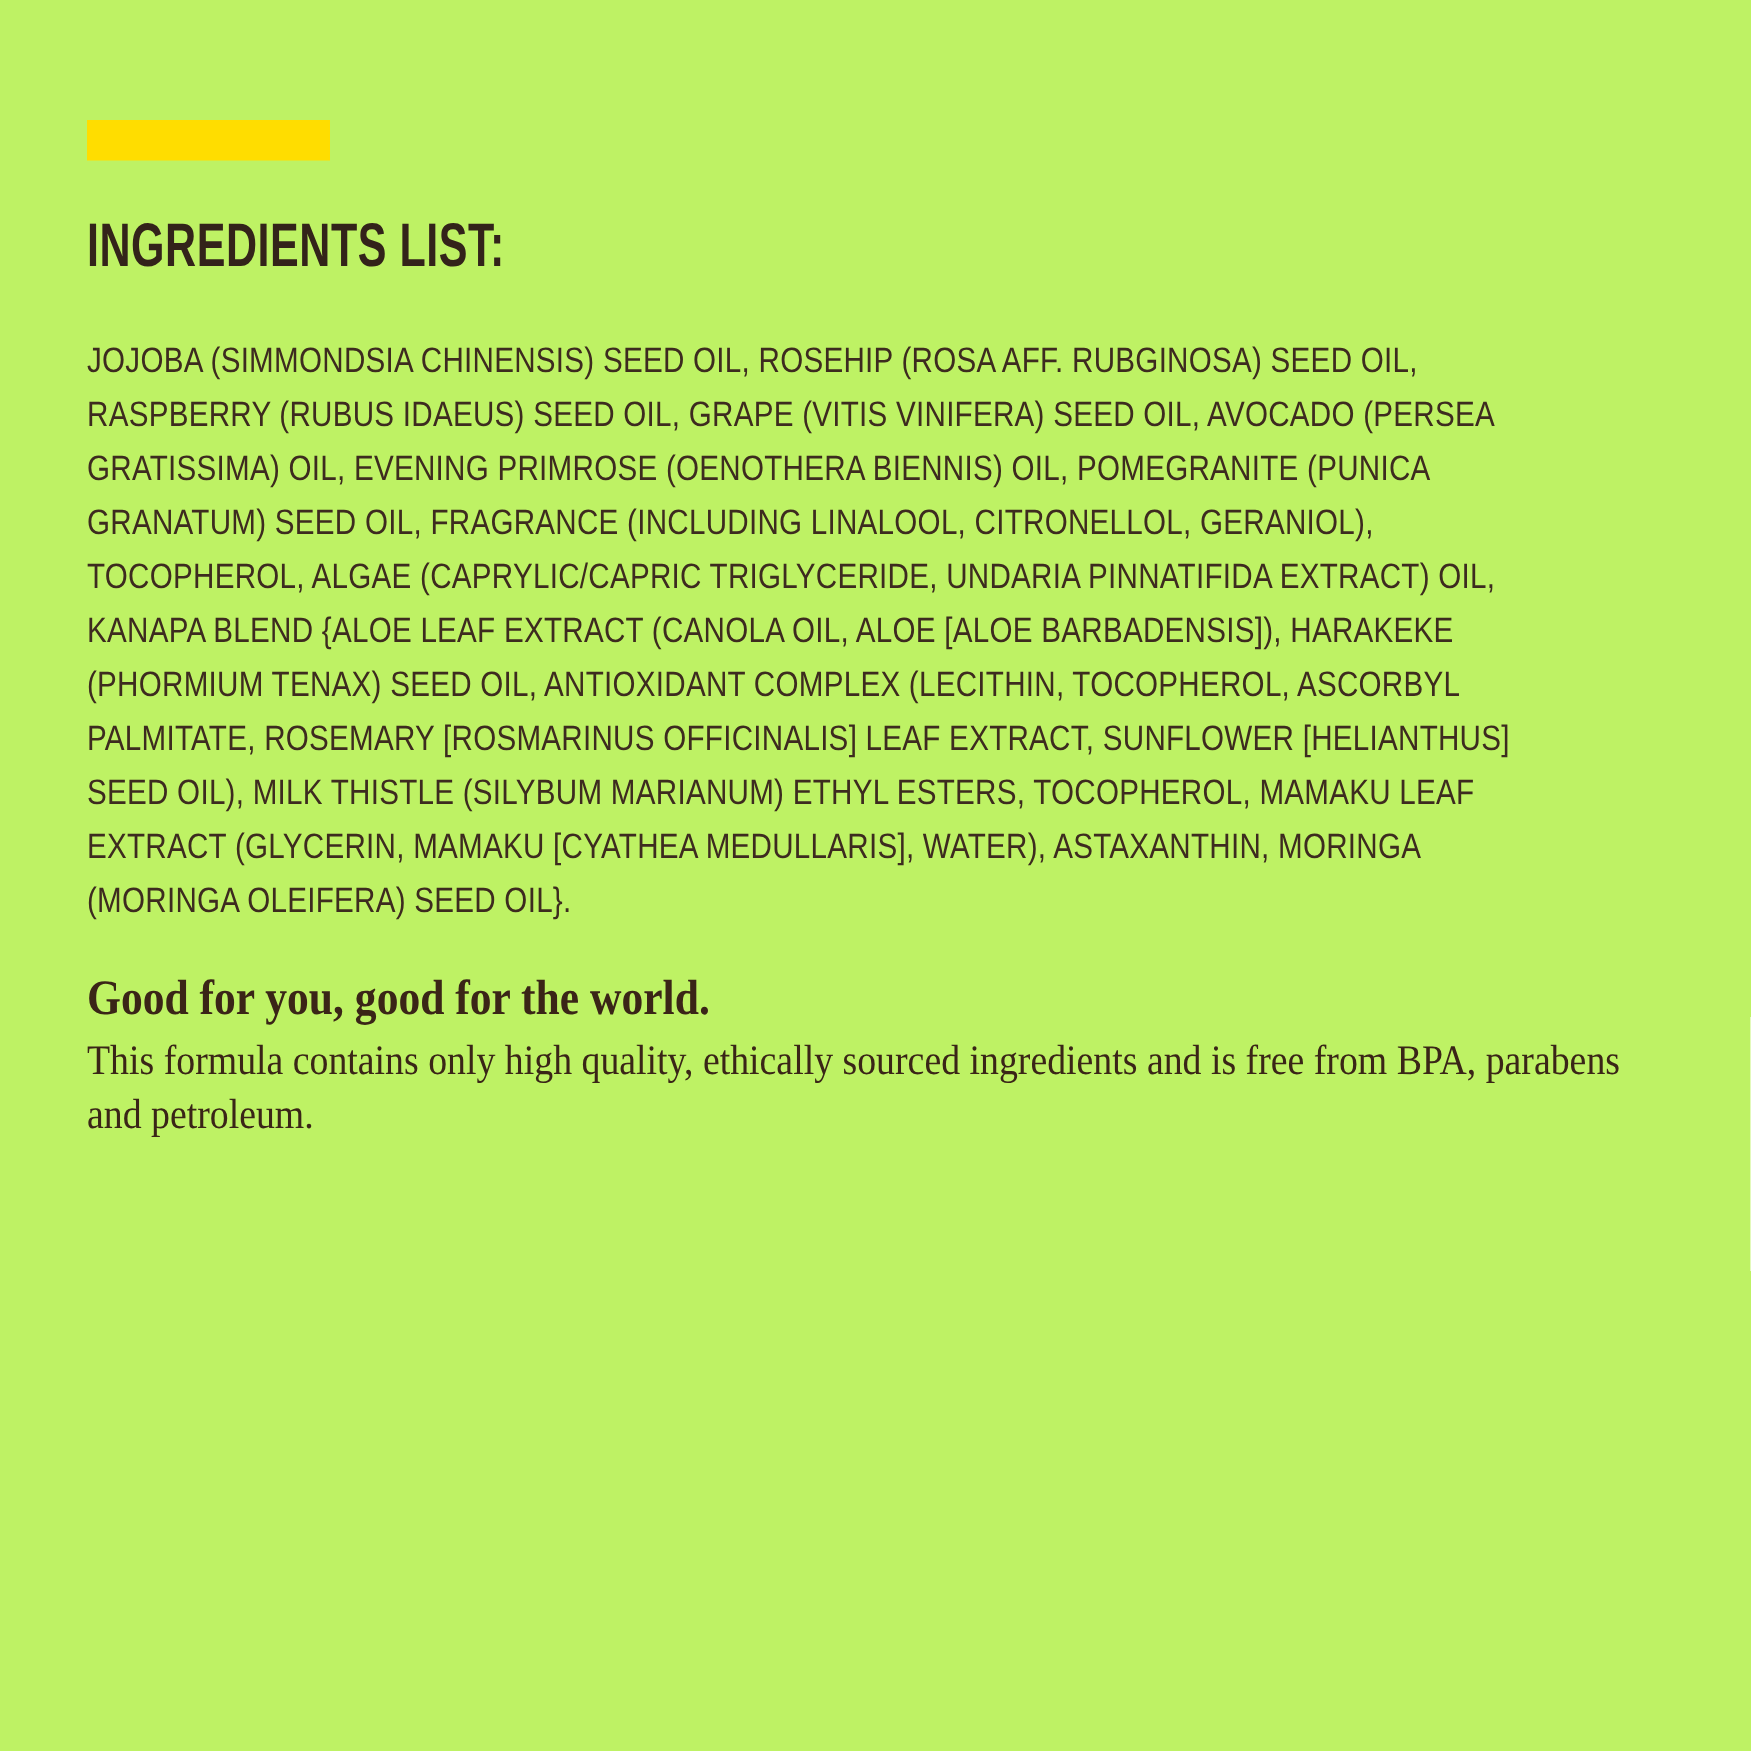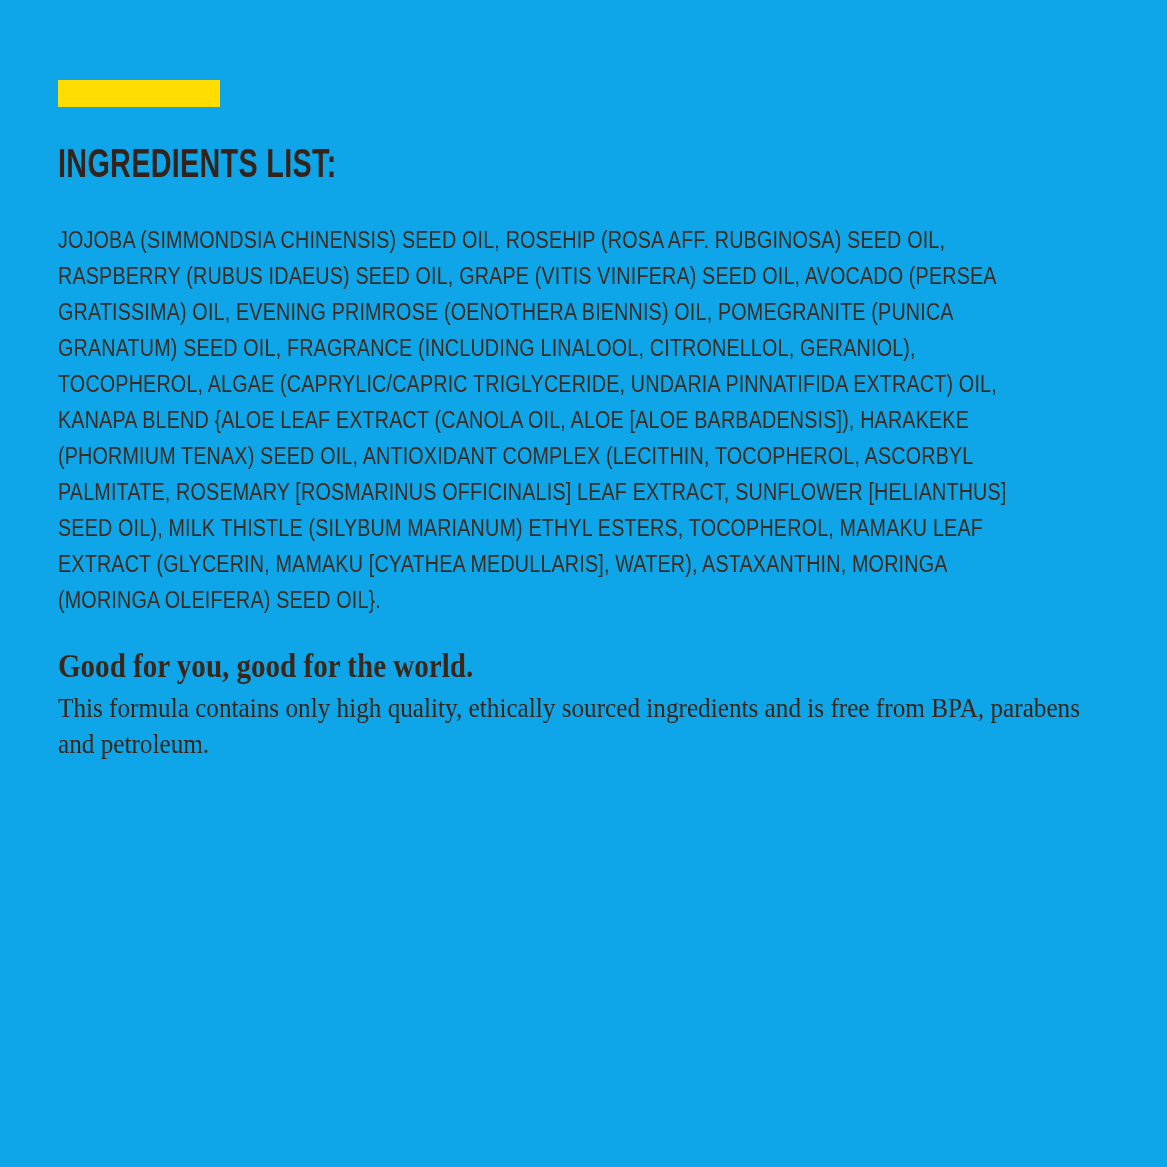--- a/index.html
+++ b/index.html
@@ -4,21 +4,21 @@
 <style>
   html, body {
     margin: 0;
     padding: 0;
     background: #ffffff;
   }
   .page {
     position: relative;
     width: 1167px;
     height: 1167px;
-    background: #0ea5e9;
+    background: #bef264;
     overflow: hidden;
     font-family: "Liberation Sans", sans-serif;
   }
   .accent-bar {
     position: absolute;
     left: 58px;
     top: 80px;
     width: 162px;
     height: 27px;
     background: #FFDD00;

